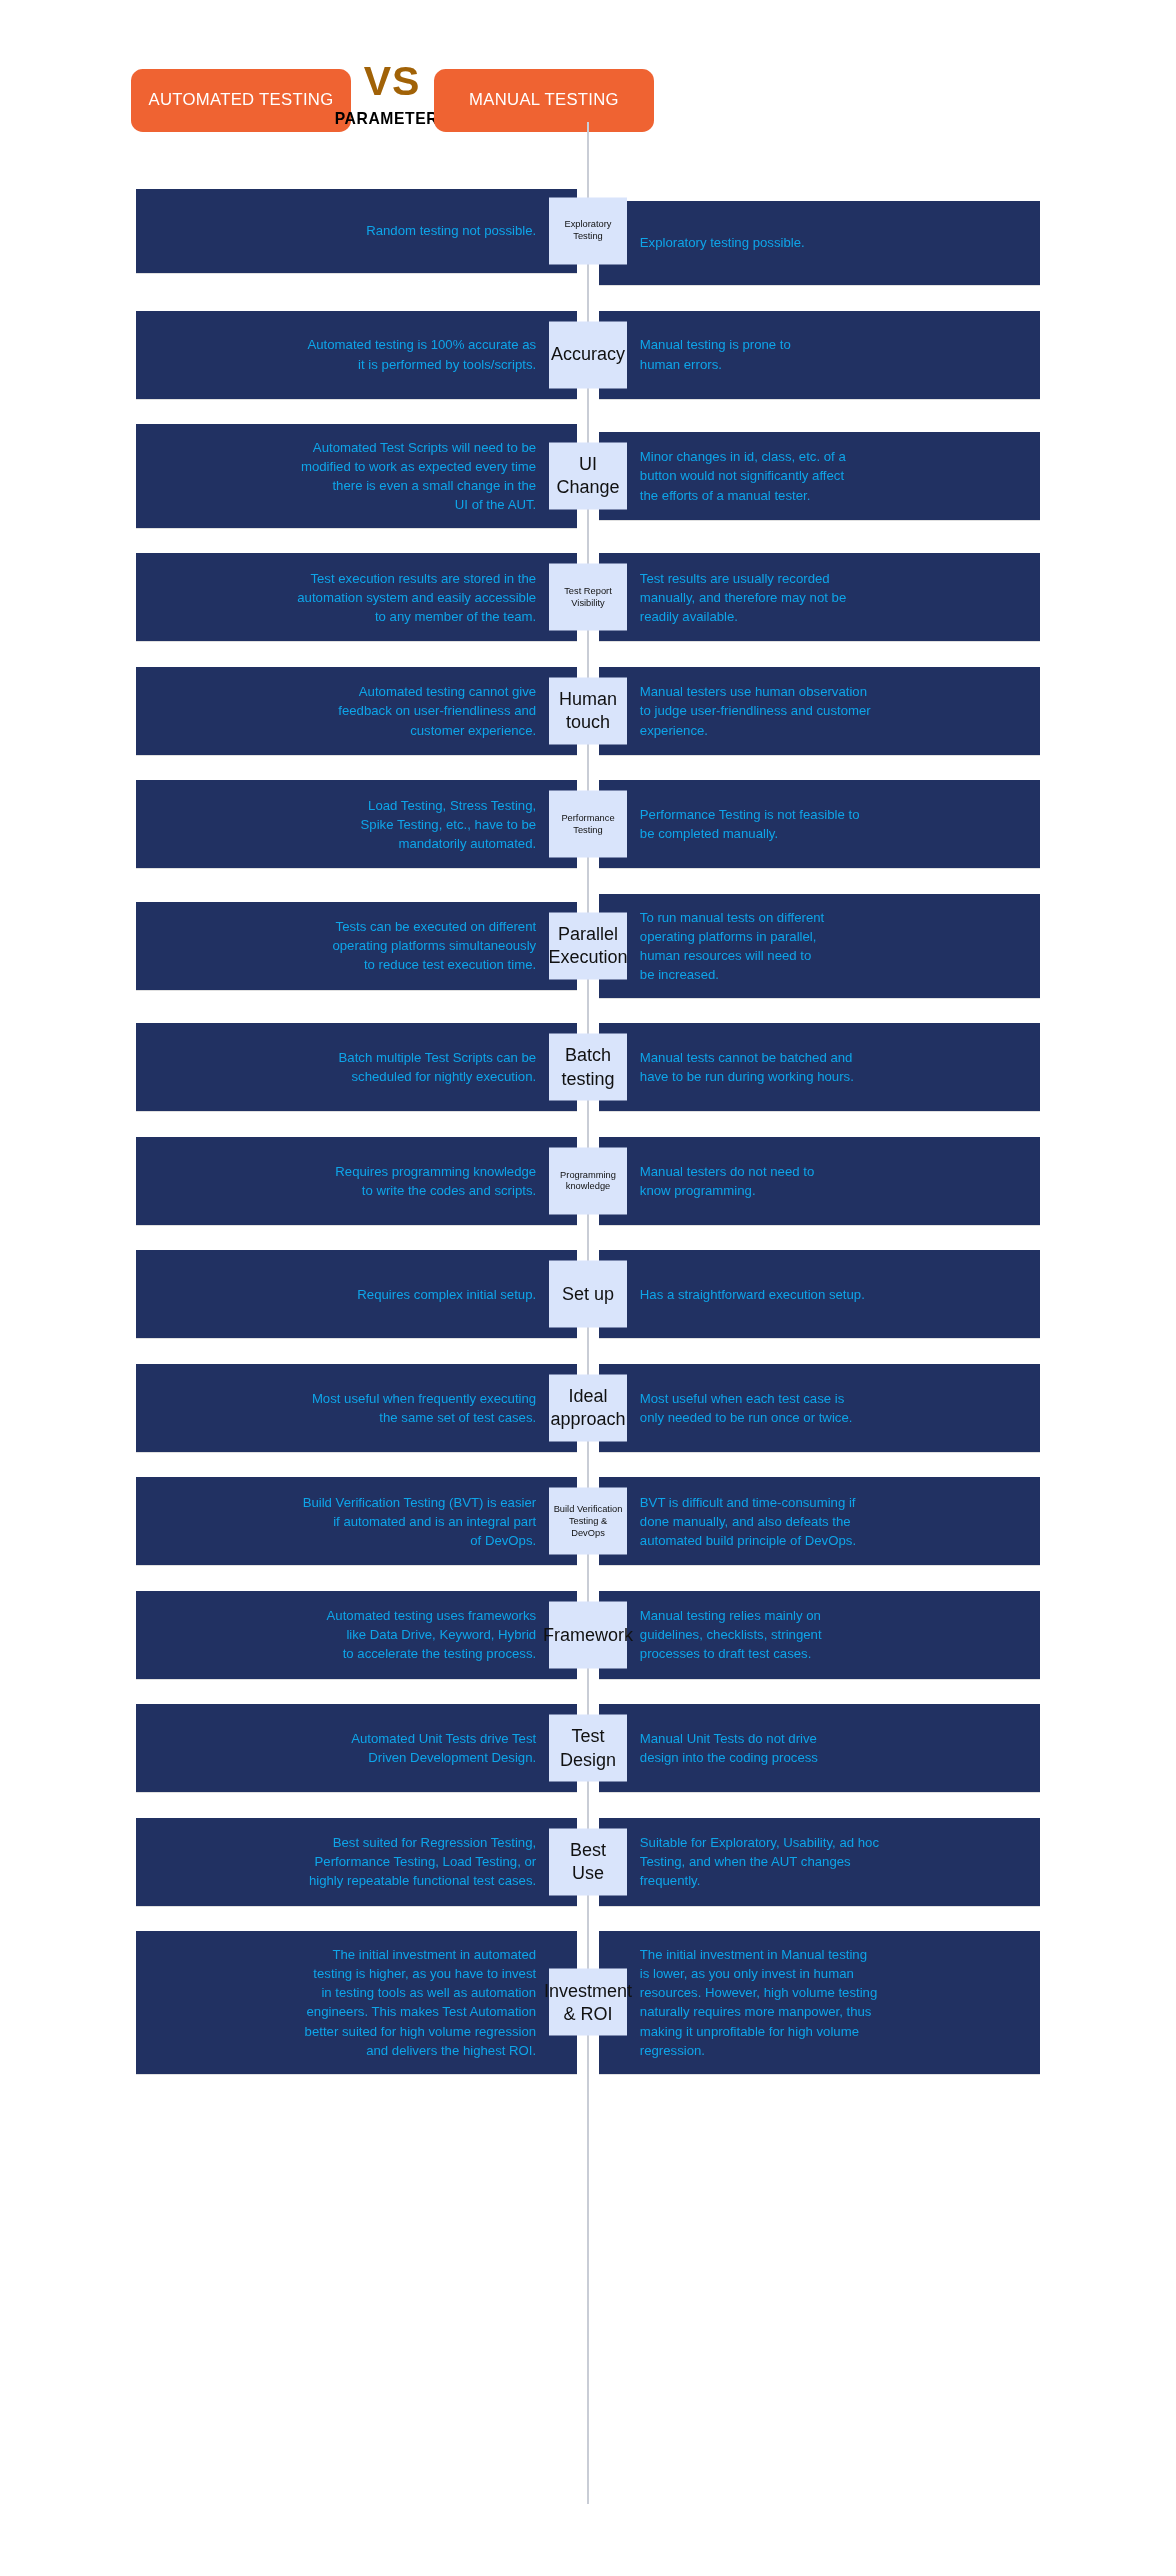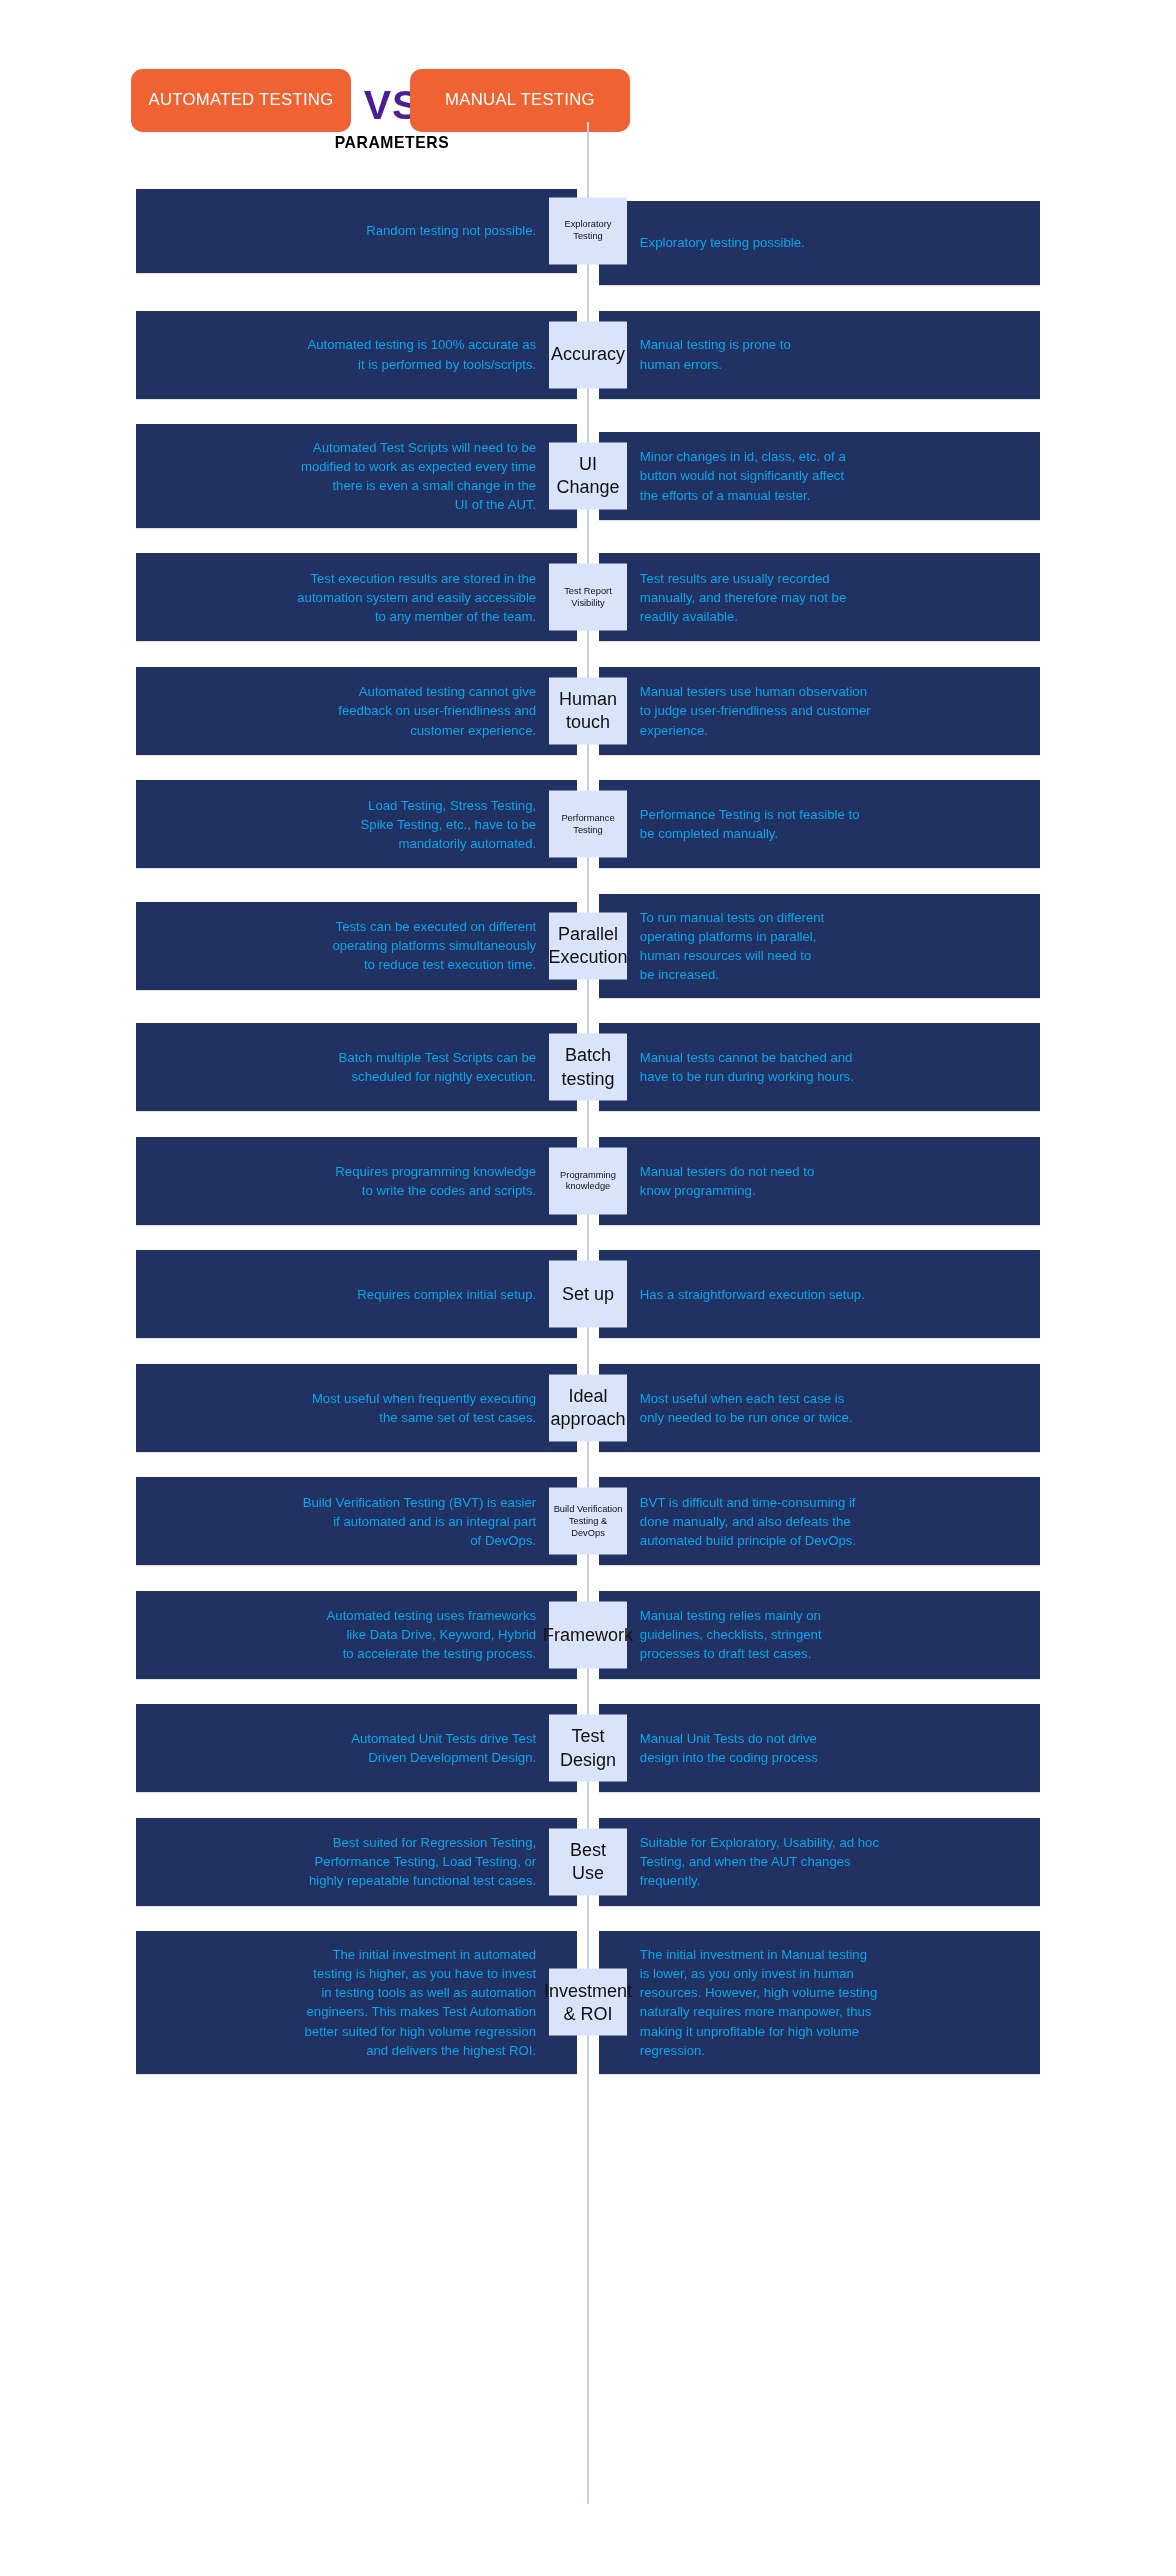--- a/index.html
+++ b/index.html
@@ -30,37 +30,36 @@
     color: #ffffff;
     display: flex;
     align-items: center;
     justify-content: center;
     text-align: center;
     font-size: 16.7px;
     line-height: 1.35;
     letter-spacing: 0.3px;
   }
   .pill-left  { left: 131px; }
-  .pill-right { left: 410px; text-align: center; }
+  .pill-right { left: 434px; text-align: center; }
   .pill span { display: block; }
 
   .vs-block {
     position: absolute;
     left: 294px;
     top: 61px;
     width: 196px;
     text-align: center;
   }
   .vs-word {
     font-size: 41px;
     font-weight: bold;
-    color: #4c1d95;
+    color: #a16207;
     letter-spacing: 1px;
     line-height: 1;
-    margin-top: 24px;
   }
   .params-word {
     margin-top: 7.8px;
     font-size: 15.7px;
     font-weight: bold;
     color: #000000;
     letter-spacing: 0.6px;
   }
 
   

